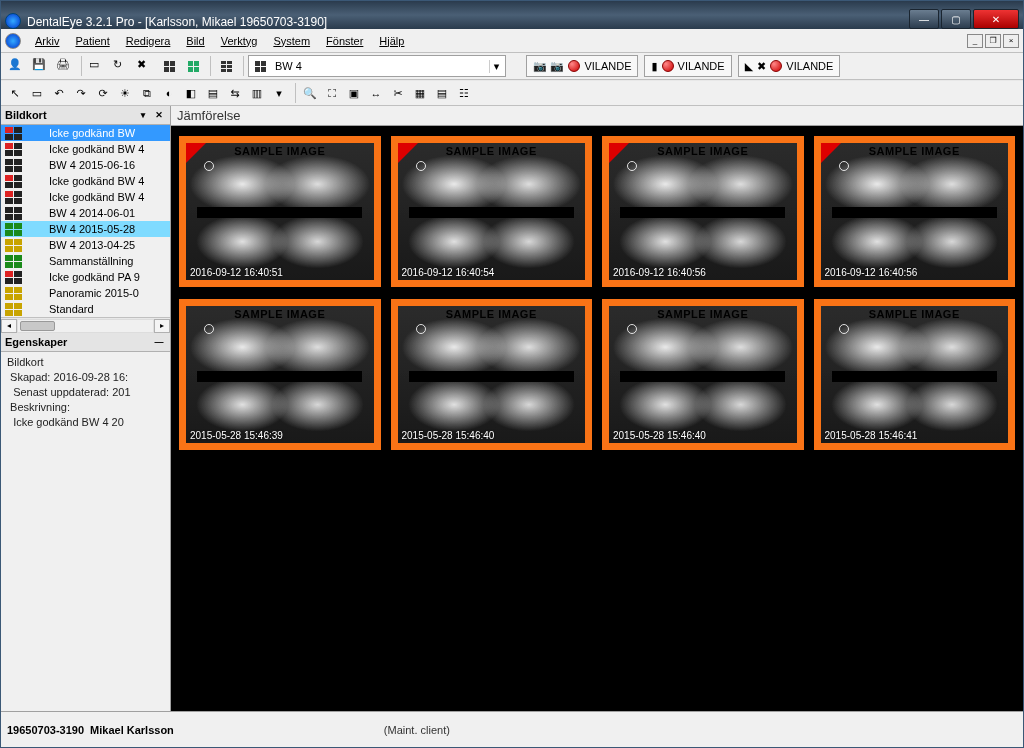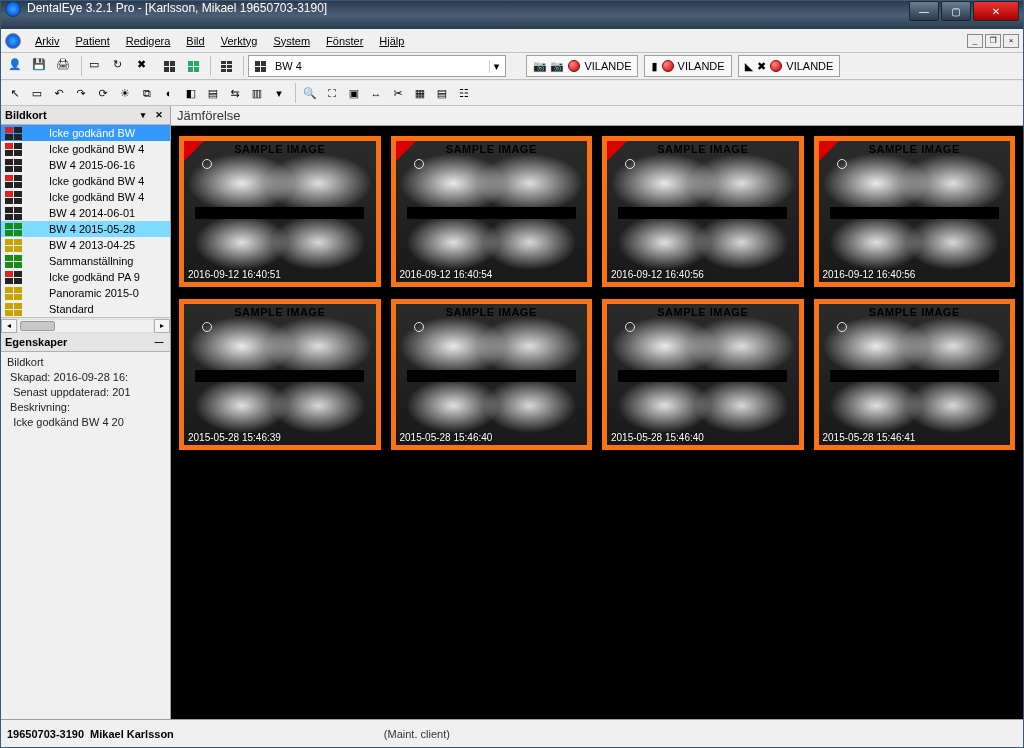--- a/index.html
+++ b/index.html
@@ -1,20 +1,20 @@
 <!DOCTYPE html>
 <html><head>
 <meta charset="utf-8">
 <style>
 * { margin: 0; padding: 0; box-sizing: border-box; font-family: "Segoe UI", Tahoma, sans-serif; font-size: 11px; }
 body { background: #000; overflow: hidden; }
 
 
 .window { width: 1024px; height: 748px; background: #fff; display: flex; flex-direction: column; border: 1px solid #3b5876; }
-.titlebar { height: 28px; background: linear-gradient(#2a3b4d, #4a5f75 50%, #2a3b4d); display: flex; align-items: flex-start; color: #fff; padding: 0 4px; }
+.titlebar { height: 28px; background: linear-gradient(#2a3b4d, #4a5f75 50%, #2a3b4d); display: flex; align-items: flex-end; color: #fff; padding: 0 4px; }
 .titlebar .appicon { width: 16px; height: 16px; background: radial-gradient(circle,#3af,#03c); border-radius: 50%; margin-right: 6px; border:1px solid #047; }
 .titlebar .title { flex: 1; font-size: 12px; }
 .winbtns { display: flex; }
 .winbtn { width: 30px; height: 20px; margin-left: 2px; display:flex; align-items:center; justify-content:center; background: linear-gradient(#6a7d90,#2b3c4e); border:1px solid #1a2530; color:#fff; font-size:10px; border-radius:2px; }
 .winbtn.close { background: linear-gradient(#e33,#a00); width:46px; }
 
 
 .menubar { height: 24px; background: #f0f0f0; border-bottom: 1px solid #c0c0c0; display: flex; align-items: center; padding: 0 4px; }
 .menubar .appicon2 { width:16px; height:16px; background: radial-gradient(circle,#3af,#03c); border-radius:50%; margin-right:6px; border:1px solid #888;}
 .menuitem { padding: 2px 8px; cursor: default; }
@@ -56,38 +56,38 @@
 .hscroll .hthumb { position:absolute; left:2px; width:35px; top:1px; bottom:1px; background:#c8c8c8; border:1px solid #999; border-radius:2px;}
 
 .props { padding:3px 6px; font-size:11px; line-height:15px; }
 .props .propk { color:#222; }
 
 
 .main { flex:1; display:flex; flex-direction:column; background:#000; min-width:0; }
 .maintab { background:#f0f0f0; color:#333; padding:2px 6px; border-bottom:1px solid #a0a0a0; font-size:13px; }
 .grid { flex:1; padding:10px 8px; display:grid; grid-template-columns: repeat(4, 1fr); grid-template-rows: repeat(2, auto); gap: 12px 10px; align-content:start; }
 
-.thumb { position:relative; border:5px solid #f97316; background:#15803d; aspect-ratio: 4/3; }
+.thumb { position:relative; border:7px solid #f97316; background:#15803d; aspect-ratio: 4/3; }
 .thumb .imgarea { position:absolute; inset:0; overflow:hidden; }
 .thumb .xray { position:absolute; inset:0; background:
   radial-gradient(ellipse 40% 30% at 30% 30%, rgba(255,255,255,0.85), transparent 70%),
   radial-gradient(ellipse 40% 30% at 70% 30%, rgba(255,255,255,0.8), transparent 70%),
   radial-gradient(ellipse 35% 28% at 30% 72%, rgba(255,255,255,0.82), transparent 70%),
   radial-gradient(ellipse 35% 28% at 70% 72%, rgba(255,255,255,0.78), transparent 70%),
   linear-gradient(#333,#222);
   filter: contrast(1.1);
 }
 .thumb .xray::after{ content:""; position:absolute; left:6%; right:6%; top:47%; height:8%; background:rgba(0,0,0,0.85); }
 .thumb .watermark { position:absolute; top:2px; left:0; right:0; text-align:center; font-weight:bold; font-size:11px; color:#000; letter-spacing:0.5px; }
 .thumb .ts { position:absolute; bottom:2px; left:4px; font-size:10px; color:#fff; text-shadow:0 0 2px #000; }
 .thumb .circ { position:absolute; top:18px; left:18px; width:10px; height:10px; border:1.5px solid rgba(255,255,255,0.85); border-radius:50%; }
 .thumb .redcorner { position:absolute; top:0; left:0; width:0; height:0; border-top:20px solid #d00; border-right:20px solid transparent; }
 
 
-.statusbar { height:28px; background:#f0f0f0; border-top:1px solid #a0a0a0; display:flex; align-items:center; padding:0 6px; font-size:12px; }
+.statusbar { height:36px; background:#f0f0f0; border-top:1px solid #a0a0a0; display:flex; align-items:center; padding:0 6px; font-size:12px; }
 .statusbar .s-id { font-weight:bold; margin-right:6px; }
 .statusbar .s-name { font-weight:bold; }
 .statusbar .s-mid { margin-left:210px; color:#333; }
 
 
 .ic { width:16px; height:16px; }
 .gridicon { display:grid; grid-template-columns:repeat(2,5px); grid-template-rows:repeat(2,5px); gap:1px; }
 .gridicon span{ background:#333; }
 .listicon { display:grid; grid-template-columns:5px 5px; grid-auto-rows:3px; gap:1px;}
 .listicon span{background:#333;}

